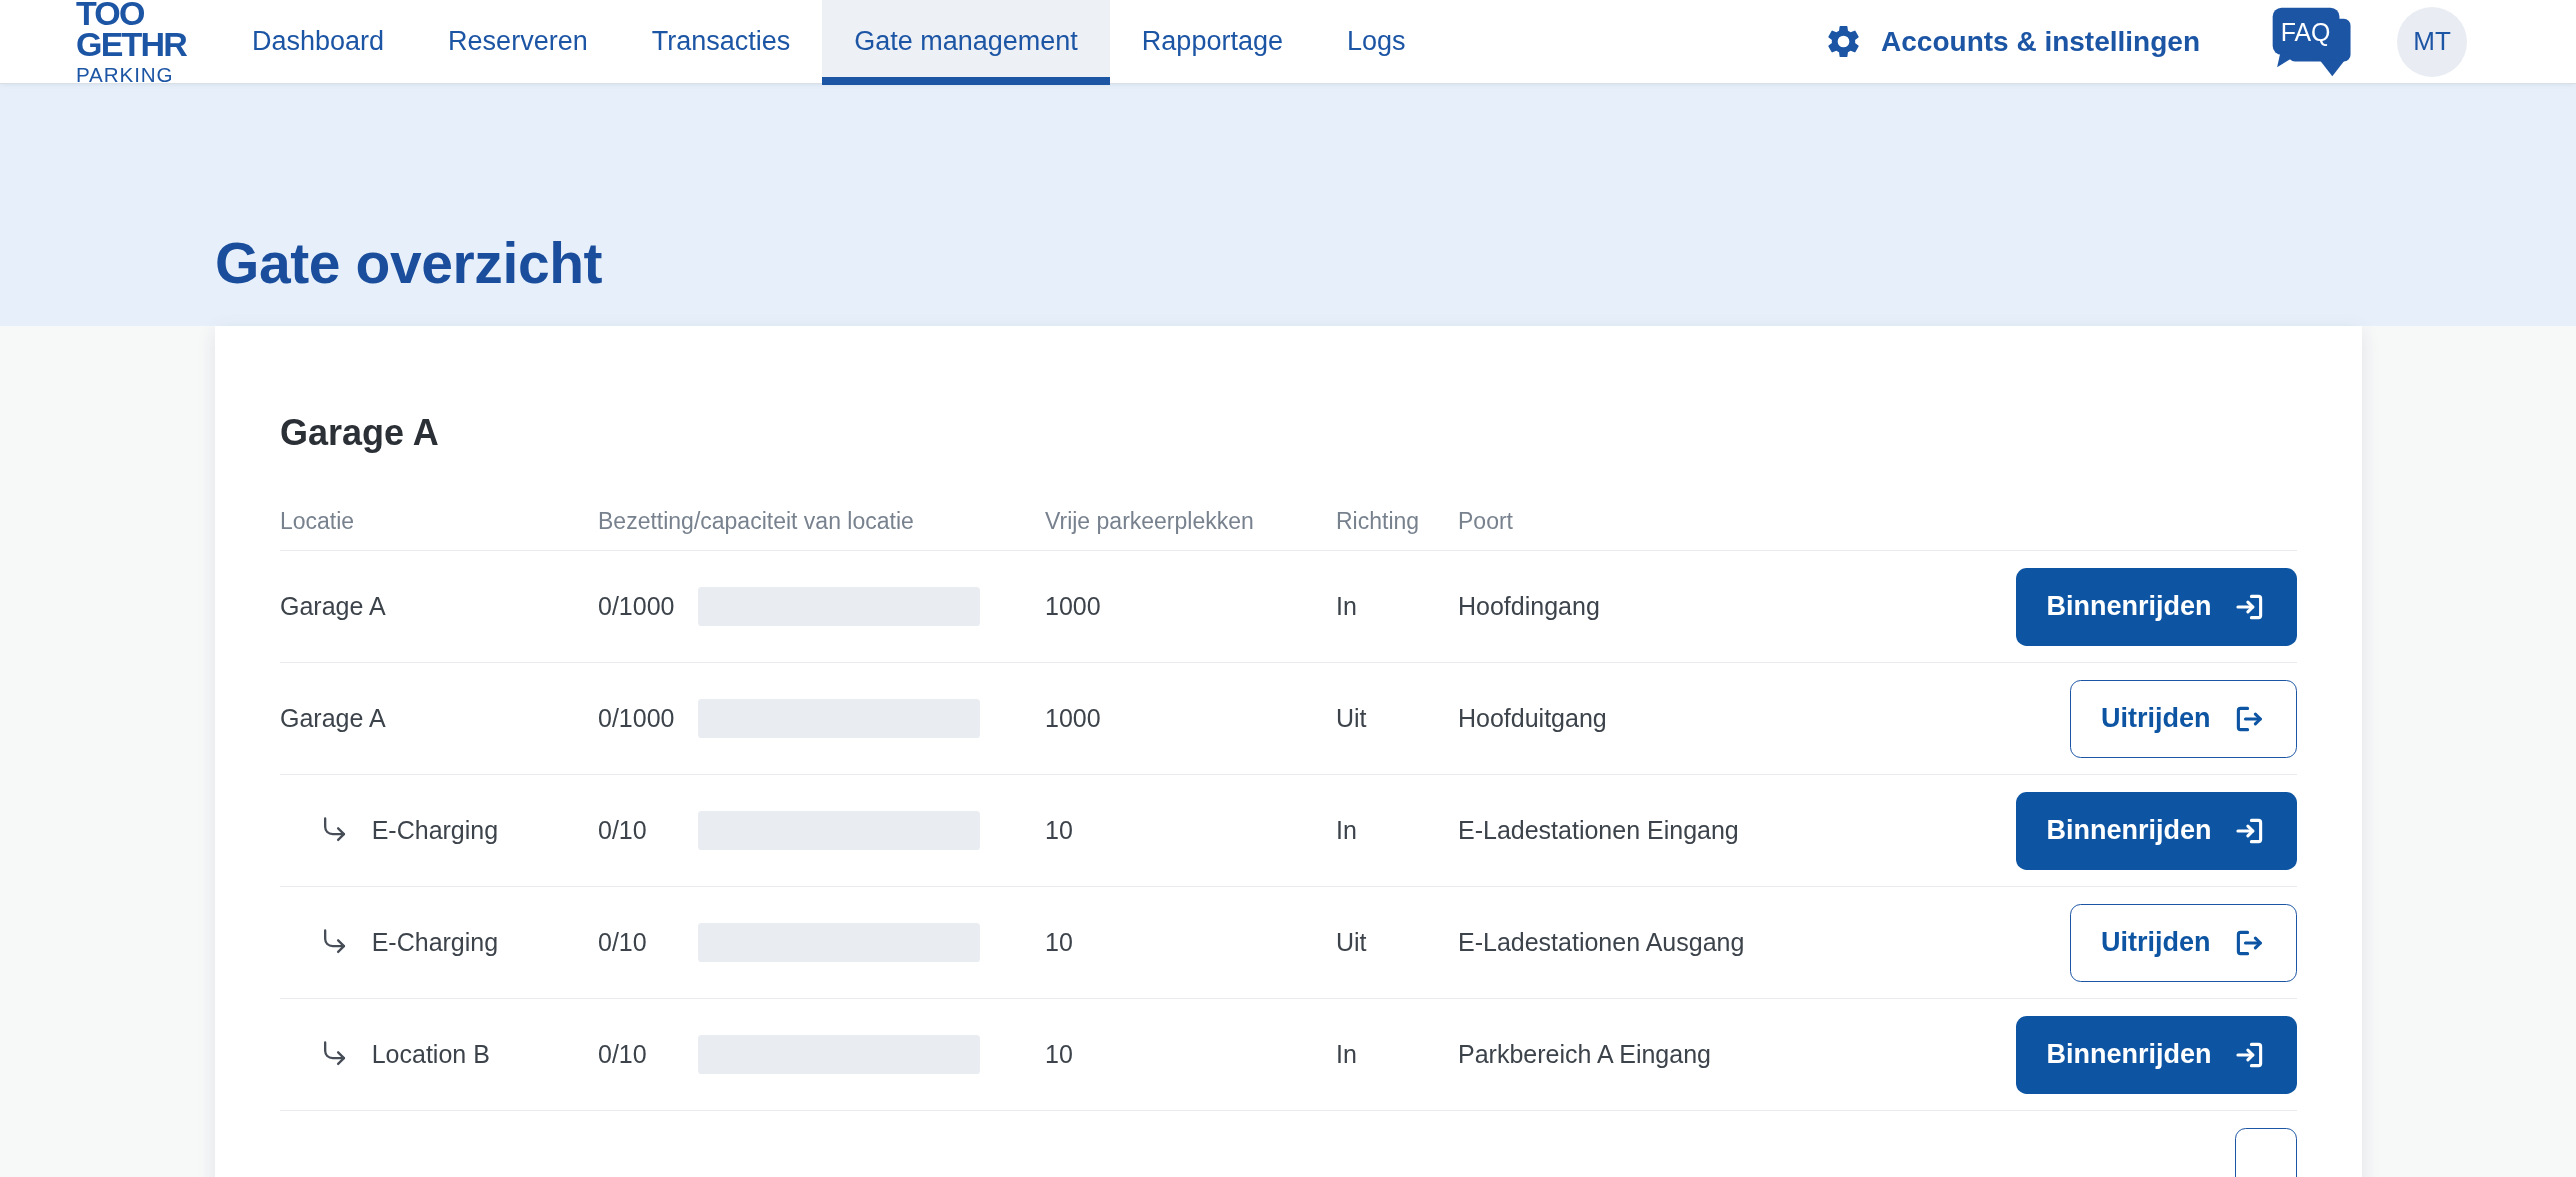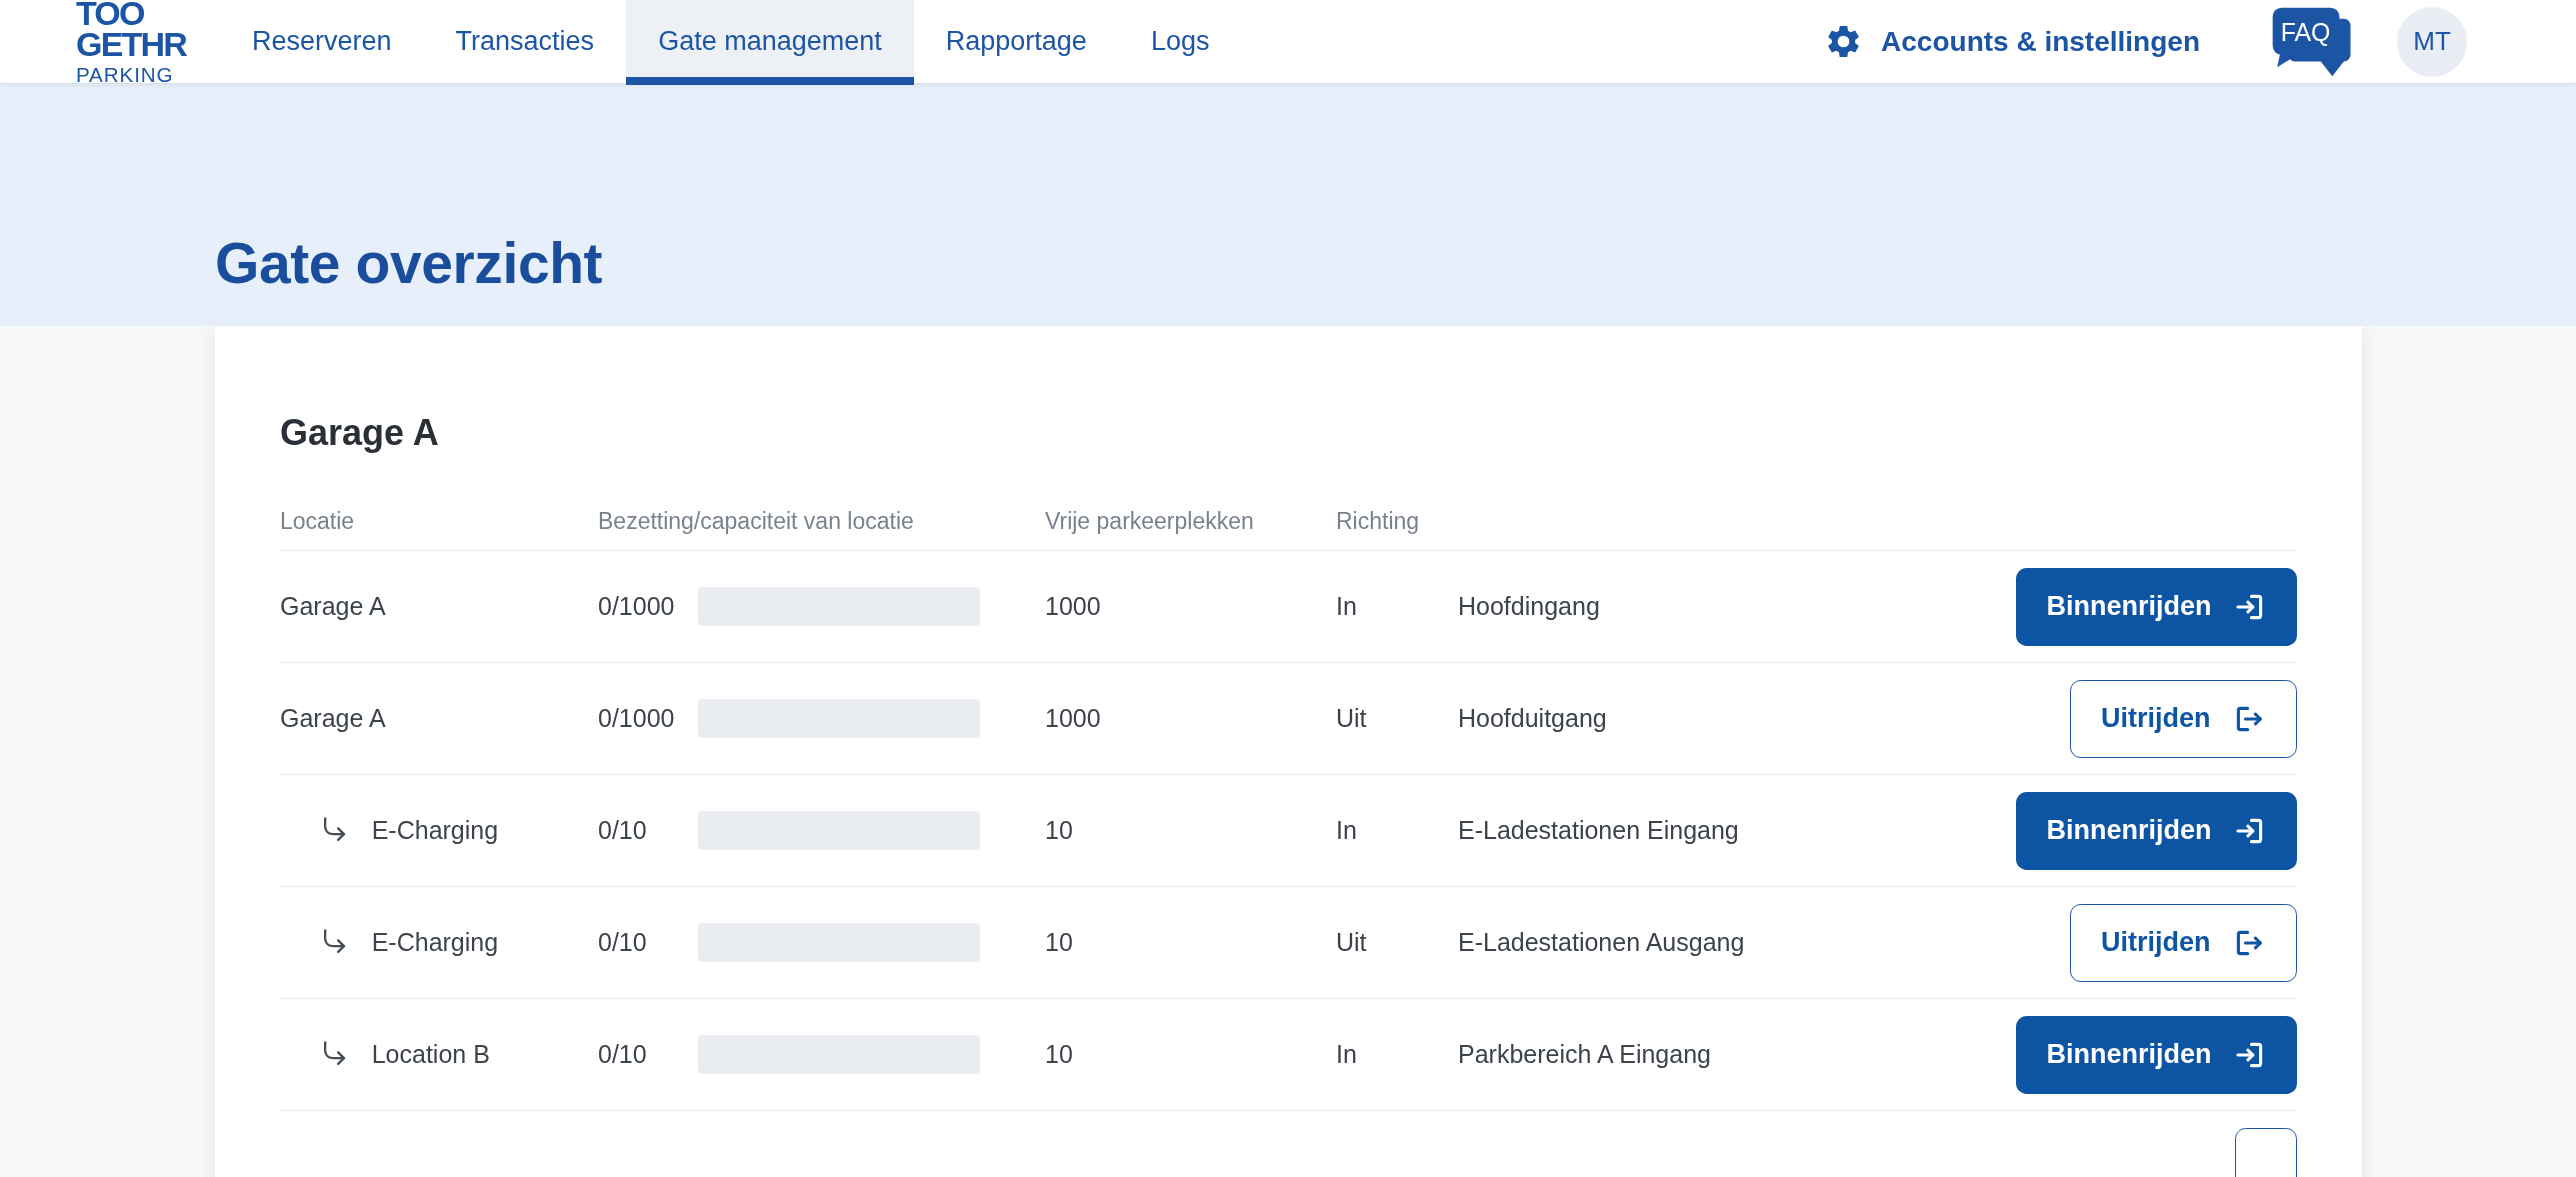--- a/index.html
+++ b/index.html
@@ -129,20 +129,21 @@
 <body>
 
 <header class="topnav">
   <div class="logo">
     <div class="l1">TOO</div>
     <div class="l2">GETHR</div>
     <div class="l3">PARKING</div>
   </div>
 
   <nav class="nav-items">
+    <div class="nav-item">Dashboard</div>
     <div class="nav-item">Reserveren</div>
     <div class="nav-item">Transacties</div>
     <div class="nav-item active">Gate management</div>
     <div class="nav-item">Rapportage</div>
     <div class="nav-item">Logs</div>
   </nav>
 
   <div class="nav-right">
     <div class="settings">
       <span>
@@ -176,20 +177,21 @@
 </section>
 
 <main class="card">
   <h2 class="card-title">Garage A</h2>
 
   <div class="grid thead">
     <span>Locatie</span>
     <span>Bezetting/capaciteit van locatie</span>
     <span>Vrije parkeerplekken</span>
     <span>Richting</span>
+    <span>Poort</span>
     <span></span>
   </div>
 
   <div class="grid row">
     <div class="c-loc">Garage A</div>
     <div class="c-bez">
       <span class="bez-val">0/1000</span>
       <span class="bar"><span class="fill"></span></span>
     </div>
     <div>1000</div>

